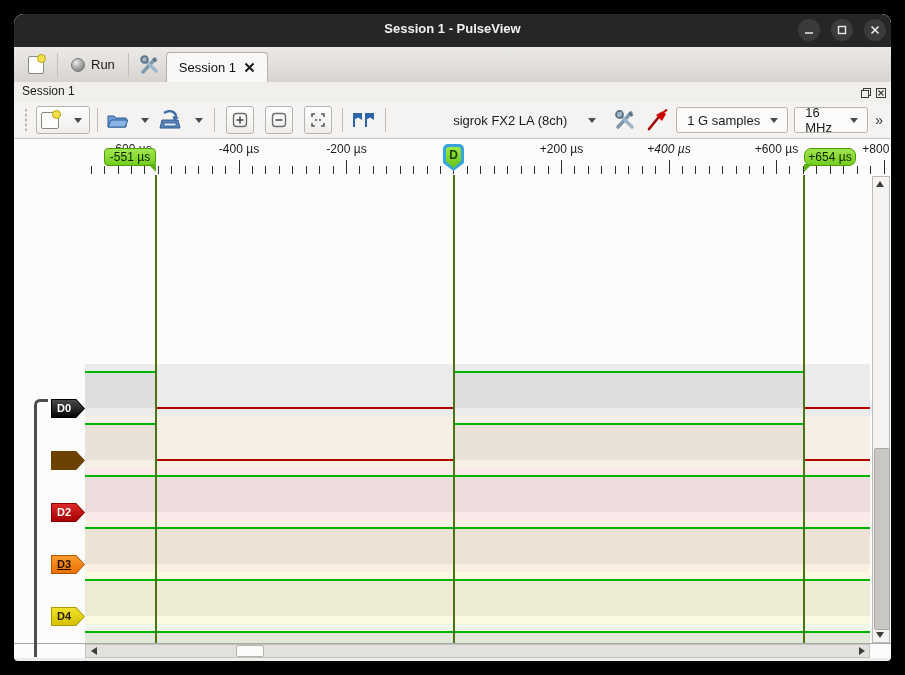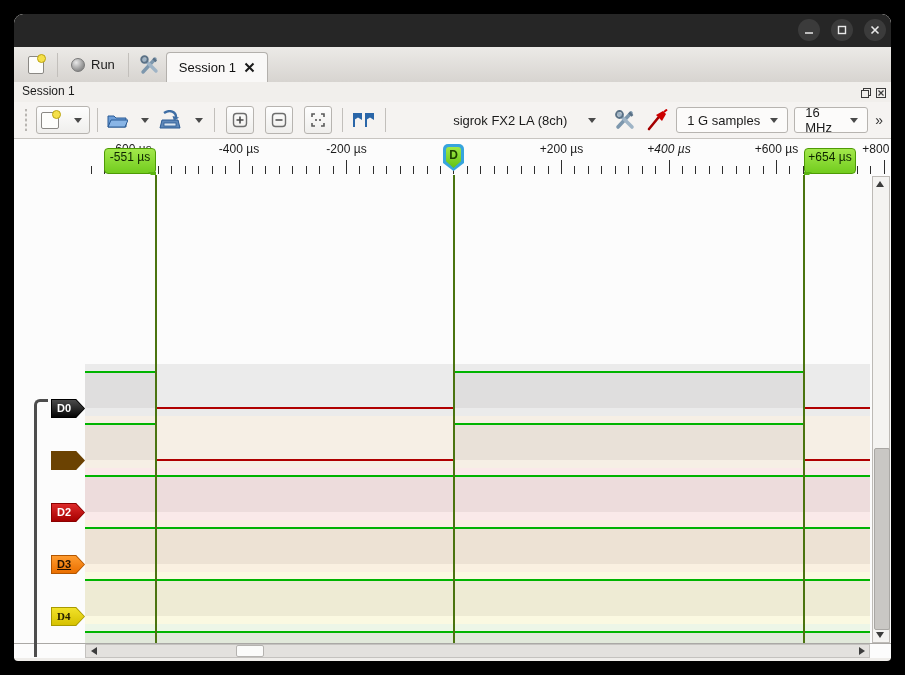--- a/index.html
+++ b/index.html
@@ -45,21 +45,21 @@
   .combo .lbl{flex:1;text-align:left;padding:0 4px;}
   .spacer{flex:1;}
   .chev{font-size:14px;color:#333;padding:0 4px;}
   
   .view{position:absolute;left:0;top:125px;width:877px;height:519px;background:#fcfcfc;overflow:hidden;}
   .ruler{position:absolute;left:0;top:0;width:877px;height:36px;background:#fcfcfc;overflow:hidden;}
   .rlabel{position:absolute;top:3px;width:64px;text-align:center;font-size:12px;color:#1b1b1b;}
   .tick{position:absolute;background:#2e2e2e;width:1px;}
   .tick.maj{top:21px;height:14px;}
   .tick.min{top:27px;height:8px;}
-  .flag{position:absolute;top:9px;height:26px;line-height:17px;width:52px;text-align:center;font-size:12px;color:#0e2500;
+  .flag{position:absolute;top:9px;height:18px;line-height:17px;width:52px;text-align:center;font-size:12px;color:#0e2500;
         background:linear-gradient(#a2e84b,#72cc1e);border:1px solid #4e9a06;border-radius:4px;box-sizing:border-box;z-index:3;}
   .flag .notch{position:absolute;bottom:-7px;width:0;height:0;border-top:8px solid #5ab312;}
   .flag.fleft .notch{right:-1px;border-left:8px solid transparent;}
   .flag.fright .notch{left:-1px;border-right:8px solid transparent;}
   .dmark{position:absolute;top:5px;width:21px;height:27px;background:#37a4dd;border-radius:5px 5px 2px 2px;
          clip-path:polygon(0 0,100% 0,100% 70%,50% 100%,0 70%);z-index:3;}
   .dmark .inner{position:absolute;inset:3px;background:linear-gradient(#9fe845,#62c215);border-radius:3px;
          clip-path:polygon(0 0,100% 0,100% 68%,50% 100%,0 68%);text-align:center;font-size:12px;font-weight:bold;color:#1d4000;line-height:16px;}
   .content{position:absolute;left:0;top:36px;width:877px;height:468px;background:#fcfcfc;overflow:hidden;border-bottom:1px solid #aaa8a5;}
   .wave{position:absolute;left:71px;top:0;width:785px;height:468px;overflow:hidden;}
@@ -85,20 +85,21 @@
   .tri.u{border-left:4px solid transparent;border-right:4px solid transparent;border-bottom:6px solid #3c3c3c;}
   .tri.d{border-left:4px solid transparent;border-right:4px solid transparent;border-top:6px solid #3c3c3c;}
 </style>
 </head>
 <body>
 
 <div class="canvas">
   <div class="window">
 
     <div class="titlebar">
+      <div class="title">Session 1 - PulseView</div>
       <div class="wbtn" style="right:71px;">
         <svg width="10" height="10">
             <path d="M1 8 H9" stroke="#e9e9e9" stroke-width="1.6"></path>
           </svg>
       </div>
       <div class="wbtn" style="right:38px;">
         <svg width="10" height="10">
             <rect x="1.5" y="1.5" width="7" height="7" fill="none" stroke="#e9e9e9" stroke-width="1.4"></rect>
           </svg>
       </div>
@@ -310,21 +311,21 @@
           <div class="tick min" style="left: 735.138px;"></div>
           <div class="tick min" style="left: 748.575px;"></div>
           <div class="tick min" style="left: 775.45px;"></div>
           <div class="tick min" style="left: 788.888px;"></div>
           <div class="tick min" style="left: 802.325px;"></div>
           <div class="tick min" style="left: 815.763px;"></div>
           <div class="tick min" style="left: 829.2px;"></div>
           <div class="tick min" style="left: 842.638px;"></div>
           <div class="tick min" style="left: 856.075px;"></div>
           <div class="flag fleft" style="left: 90px;">-551 µs<div class="notch"></div></div>
-          <div class="flag fright" style="left: 790px;">+654 µs<div class="notch"></div></div>
+          <div class="flag fright" style="left: 790px; border-radius: 7px;">+654 µs<div class="notch"></div></div>
           <div class="dmark" style="left: 429px;">
             <div class="inner">D</div>
           </div>
         </div>
       <div class="content" id="content">
         <div class="wave" id="wave">
             <div class="band" style="top: 189px; background: rgb(235, 235, 235);"></div>
             <div class="hfill" style="left: 0px; top: 197px; width: 71px; height: 36px;"></div>
             <div class="sigline" style="left: 0px; top: 196px; width: 71px; background: rgb(0, 180, 0);"></div>
             <div class="sigline" style="left: 71px; top: 232px; width: 297.5px; background: rgb(176, 0, 0);"></div>
@@ -357,21 +358,21 @@
           <div class="chflag" style="top: 276px; background: rgb(107, 66, 2);">
             <div class="cfin" style="background: linear-gradient(rgb(188, 125, 26), rgb(138, 85, 2)); color: rgb(255, 255, 255); margin-left: 48px;">D1</div>
           </div>
           <div class="chflag" style="top: 328px; background: rgb(140, 0, 0);">
             <div class="cfin" style="background: linear-gradient(rgb(221, 42, 42), rgb(166, 0, 0)); color: rgb(255, 255, 255);">D2</div>
           </div>
           <div class="chflag" style="top: 380px; background: rgb(179, 86, 0);">
             <div class="cfin" style="background: linear-gradient(rgb(255, 155, 46), rgb(234, 111, 0)); color: rgb(35, 17, 0); text-decoration: underline;">D3</div>
           </div>
           <div class="chflag" style="top: 432px; background: rgb(168, 154, 0);">
-            <div class="cfin" style="background: linear-gradient(rgb(242, 226, 42), rgb(214, 193, 0)); color: rgb(38, 32, 0); font-family: Liberation Serif, serif;">D4</div>
+            <div class="cfin" style="background: linear-gradient(rgb(242, 226, 42), rgb(214, 193, 0)); color: rgb(38, 32, 0);">D4</div>
           </div>
           <div class="cursorline" style="left: 141px; background: rgb(75, 116, 16);"></div>
           <div class="cursorline" style="left: 438.5px; background: rgb(75, 116, 16);"></div>
           <div class="cursorline" style="left: 789px; background: rgb(75, 116, 16);"></div>
         </div>
       <div class="bracket"></div>
       <div class="vscroll">
         <div class="sbtn" style="left:0;top:1px;width:14px;height:12px;">
             <div class="tri u"></div>
           </div>

